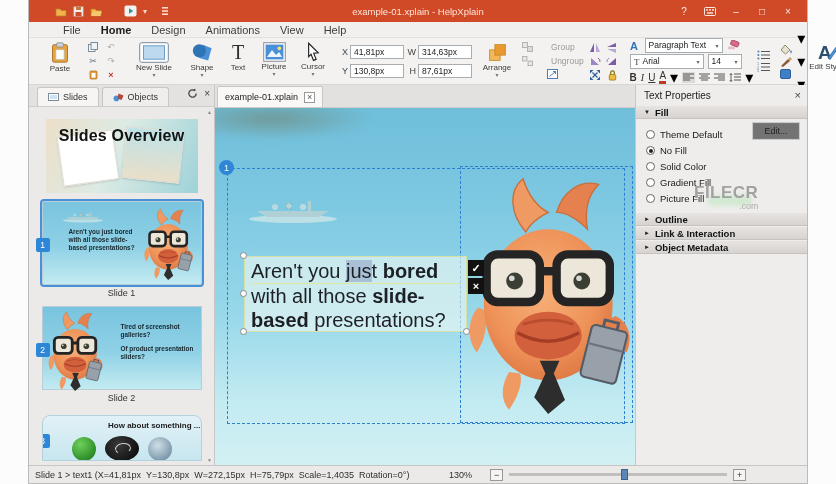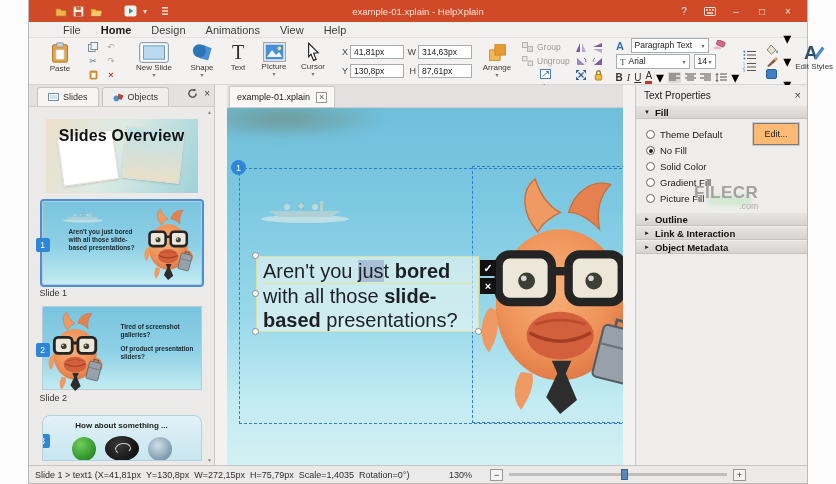--- a/index.html
+++ b/index.html
@@ -30,63 +30,63 @@
   .bigbtn .blabel { font-size:8px; color:#3b3b3b; margin-top:1px; text-align:center; line-height:1.1; white-space:nowrap; }
   .bigbtn .caret { font-size:6px; color:#777; line-height:4px; }
   .minicol { display:flex; flex-direction:column; justify-content:center; gap:2px; }
   .mini { width:14px; height:12px; display:flex; align-items:center; justify-content:center; font-size:9px; color:#5a6b7a; }
   .mini.gray { color:#b0aeac; }
   .mini.red { color:#c23b2e; font-weight:bold; }
   .posgrid { display:grid; grid-template-columns:8px 54px 10px 54px; grid-auto-rows:16px; align-items:center; gap:3px 2px; }
   .poslabel { font-size:9px; color:#444; text-align:right; }
   .posfield { width:54px; height:14px; border:1px solid #a8adb2; background:#fff; font-size:8.5px; padding:0 3px; font-family:"Liberation Sans",sans-serif; color:#222; }
   .stackcol { display:flex; flex-direction:column; justify-content:center; gap:2px; }
-  .stackbtn { display:flex; align-items:center; gap:4px; font-size:8.5px; color:#9b9997; height:12px; }
+  .stackbtn { display:flex; align-items:center; gap:18px; font-size:8.5px; color:#9b9997; height:12px; }
   .stackbtn.en { color:#3b3b3b;flex-direction:column; }
   .icongrid { display:grid; grid-template-columns:15px 15px; grid-auto-rows:13px; gap:1px 2px; align-items:center; justify-items:center; }
   .combo { height:15px; border:1px solid #a8adb2; background:#fff; display:flex; align-items:center; font-size:8.5px; color:#222; padding:0 3px; justify-content:space-between; }
   .combo .caret { font-size:6px; color:#666; }
   .fmt-row { display:flex; align-items:center; gap:4px; height:14px; }
   .fmt-b { font-weight:bold; font-size:10px; color:#333; }
   .fmt-i { font-style:italic; font-size:10px; color:#333; font-family:"Liberation Serif",serif; }
   .fmt-u { text-decoration:underline; font-size:10px; color:#333; }
   .fontcolor { font-size:10px; color:#333; border-bottom:3px solid #c0392b; line-height:10px; }
   .alignicon { display:inline-block; }
   .textgroup { display:flex; flex-direction:column; justify-content:center; gap:2px; }
 
   
-  .main { position:absolute; left:0; top:85px; width:100%; bottom:18px; display:flex;gap:12px; }
+  .main { position:absolute; left:0; top:85px; width:100%; bottom:18px; display:flex; }
   .sidebar { width:186px; background:#eceae9; border-right:1px solid #c9c7c5; position:relative; }
   .canvas-col { flex:1; display:flex; flex-direction:column; background:#f9a8d4; min-width:0; }
   .props { width:172px; background:#efedec; border-left:1px solid #c9c7c5; position:relative; font-size:9.5px; }
 
   
   .side-tabbar { height:22px; display:flex; align-items:flex-end; background:#e4e2e0; border-bottom:1px solid #cfcdcb; padding-left:8px; position:relative; }
   .side-tab { display:flex; align-items:center; gap:4px; height:19px; padding:0 10px; font-size:9px; color:#333; border:1px solid #c8c6c4; border-bottom:none; border-radius:3px 3px 0 0; background:#f0eeec; margin-right:3px; }
   .side-tab.active { background:#f7f5f4; }
   .side-tools { position:absolute; right:4px; top:3px; display:flex; gap:6px; align-items:center; }
   .side-scroll { position:absolute; top:22px; left:0; right:0; bottom:0; overflow:hidden; }
   .sb-strip { position:absolute; right:0; top:22px; bottom:0; width:9px; display:flex; flex-direction:column; justify-content:space-between; align-items:center; padding:2px 0; }
   .sb-arrow { font-size:5px; color:#8a8886; }
   .ov-card { position:relative; width:152px; height:74px; margin:12px auto 0; background:linear-gradient(115deg,#ecdfc9 0%,#dcebe4 45%,#9ed2d8 100%); overflow:hidden; }
   .ov-photo { position:absolute; background:#fff; border:1px solid #e0ddd6; box-shadow:0 1px 2px rgba(0,0,0,.15); }
   .ov-title { position:relative; text-align:center; font-size:16px; font-weight:bold; color:#121212; line-height:1.15; padding-top:8px; letter-spacing:.2px; }
   .ov-sub { text-align:center; font-size:8.5px; color:#5a5a5a; margin-top:5px; }
   .thumb-wrap { width:164px; margin:8px auto 0; }
   .thumb { position:relative; width:160px; height:84px; margin:0 auto; background:linear-gradient(180deg,#79c4de 0%,#8fd1e6 55%,#c3ebf1 100%); overflow:visible; border:1px solid #b9cdd6; }
   .thumb.selected { outline:2px solid #4a90d9; border-radius:2px; background:linear-gradient(180deg,#79c4de 0%,#8fd1e6 55%,#c3ebf1 100%); }
-  .thumb-caption { font-size:9px; color:#333; margin-top:3px; }
+  .thumb-caption { text-align:center; font-size:9px; color:#333; margin-top:3px; }
   .badge-sq { position:absolute; left:-7px; width:14px; height:14px; background:#2e86d6; color:#fff; font-size:8.5px; display:flex; align-items:center; justify-content:center; border-radius:2px; z-index:3; }
   .t1-text { position:absolute; left:26px; top:26px; width:74px; font-size:6.4px; font-weight:bold; color:#16262e; line-height:1.25; }
   .t2-text { position:absolute; left:78px; top:16px; width:76px; font-size:6.4px; font-weight:bold; color:#16262e; line-height:1.25; }
   .t2-text .p2 { margin-top:6px; }
   .thumb-fish { position:absolute; }
   .thumb-boat { position:absolute; opacity:.6; }
   .thumb3 { position:relative; width:160px; height:46px; margin:0 auto; border-radius:8px 8px 0 0; background:linear-gradient(180deg,#e2f1f7 0%,#c7e6ef 100%); border:1px solid #b4d2dc; overflow:hidden; }
-  .t3-title { text-align:center; font-size:8px; font-weight:bold; color:#1c1c1c; margin-top:5px; }
+  .t3-title { text-align:right; font-size:8px; font-weight:bold; color:#1c1c1c; margin-top:5px; }
   .t3-circles { position:absolute; left:0; right:0; top:20px; display:flex; justify-content:center; gap:9px; align-items:center; }
   .t3c { width:24px; height:24px; border-radius:50%; }
   .t3c.green { background:radial-gradient(circle at 35% 30%, #6fcf5a, #2e8f2a 70%, #175c16); }
   .t3c.bubble { width:34px; height:25px; border-radius:50%; background:radial-gradient(circle at 40% 35%, #3a3a3a, #111 75%); position:relative; }
   .t3c.bubble::after { content:""; position:absolute; left:10px; top:7px; width:14px; height:9px; border:1.5px solid #cfcfcf; border-radius:50%; border-bottom-color:transparent; transform:rotate(-8deg); }
   .t3c.winter { background:radial-gradient(circle at 40% 35%, #cfdfe8, #7e9aad 70%, #51697c); }
 
   
   .doc-tabbar { height:23px; background:#e3e1df; border-bottom:1px solid #cfcdcb; display:flex; align-items:flex-end; padding-left:2px; }
   .doc-tab { height:21px; background:#f9f8f7; border:1px solid #c8c6c4; border-bottom:none; display:flex; align-items:center; gap:6px; padding:0 7px; font-size:9px; color:#222; border-radius:2px 2px 0 0; }
@@ -110,21 +110,21 @@
   
   .props-header { height:20px; display:flex; align-items:center; justify-content:space-between; padding:0 6px 0 8px; font-size:10px; color:#222; }
   .props-close { color:#444; font-size:11px; }
   .sec-bar { height:14px; background:linear-gradient(180deg,#e6e3e1,#d6d3d1); border-top:1px solid #efedec; border-bottom:1px solid #c6c3c1; display:flex; align-items:center; gap:5px; padding-left:8px; font-weight:bold; font-size:9.5px; color:#111; }
   .sec-arrow { font-size:6px; color:#222; }
   .fill-body { position:relative; padding:7px 0 6px 10px; }
   .radio-row { display:flex; align-items:center; gap:5px; height:16px; }
   .radio { width:9px; height:9px; border-radius:50%; border:1px solid #666; background:#fff; position:relative; }
   .radio.sel::after { content:""; position:absolute; left:2px; top:2px; width:4px; height:4px; border-radius:50%; background:#222; }
   .radio-label { font-size:9.5px; color:#1a1a1a; }
-  .edit-btn { position:absolute; right:8px; top:4px; width:46px; height:22px; background:#fdba74; border:1px solid #7a7a7a; outline:1px solid #c9c9c9; font-size:9px; color:#222; display:flex; align-items:center; justify-content:center; }
+  .edit-btn { position:absolute; right:8px; top:4px; width:46px; height:16px; background:#737373; border:1px solid #7a7a7a; outline:1px solid #c9c9c9; font-size:9px; color:#222; display:flex; align-items:center; justify-content:center; }
   .wm { position:absolute; left:58px; top:98px; z-index:5; opacity:.95; pointer-events:none; }
   .wm-1 { font-size:17px; font-weight:bold; color:#9e9e9e; letter-spacing:.5px; }
   .wm-2 { font-size:9px; color:#ababab; text-align:right; margin-top:-2px; }
   .blob { position:absolute; background:rgba(175,228,180,.45); filter:blur(2px); border-radius:4px; }
 
   
   .statusbar { position:absolute; left:0; bottom:0; width:100%; height:18px; background:#eceae8; border-top:1px solid #c8c6c4; display:flex; align-items:center; font-size:9px; color:#2e2e2e; }
   .status-info { margin-left:6px; white-space:pre; }
   .zoom-area { position:absolute; left:420px; right:8px; height:100%; display:flex; align-items:center; }
   .zoom-label { font-size:9px; color:#2e2e2e; margin-right:18px; }
@@ -443,21 +443,21 @@
         <div class="fmt-row">
           <div class="combo" style="width:74px">
             <span style="display:flex;align-items:center;gap:2px">
                   <svg width="7" height="9" viewBox="0 0 7 9">
                     <text x="0" y="8" font-size="9" fill="#444" font-family="Liberation Serif">T</text>
                   </svg>
                   <span>Arial</span>
                 </span>
             <span class="caret">▾</span>
           </div>
-          <div class="combo" style="width:22px">
+          <div class="combo" style="width:34px">
             <span>14</span>
             <span class="caret">▾</span>
           </div>
         </div>
         <div class="fmt-row">
           <span class="fmt-b">B</span>
           <span class="fmt-i">I</span>
           <span class="fmt-u">U</span>
           <span class="fontcolor">A</span>
           <span class="caret">▾</span>

